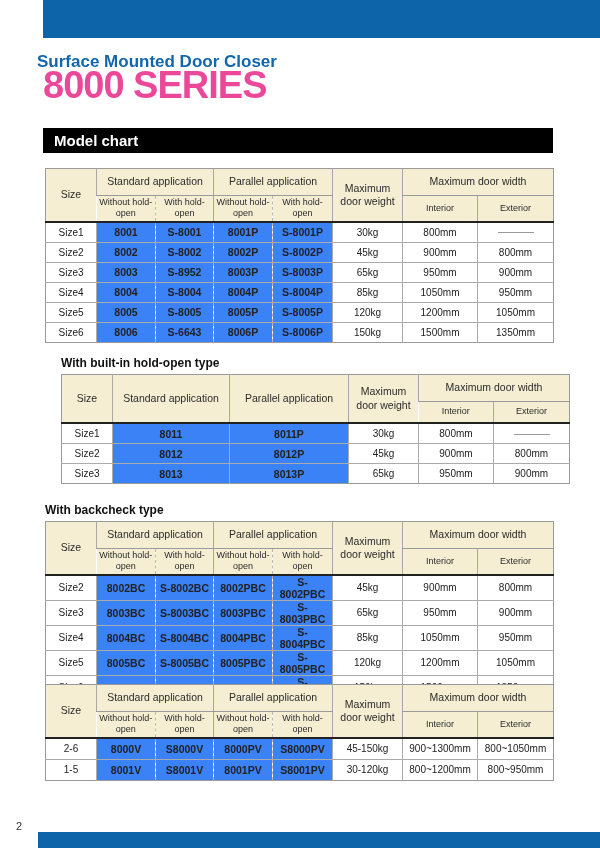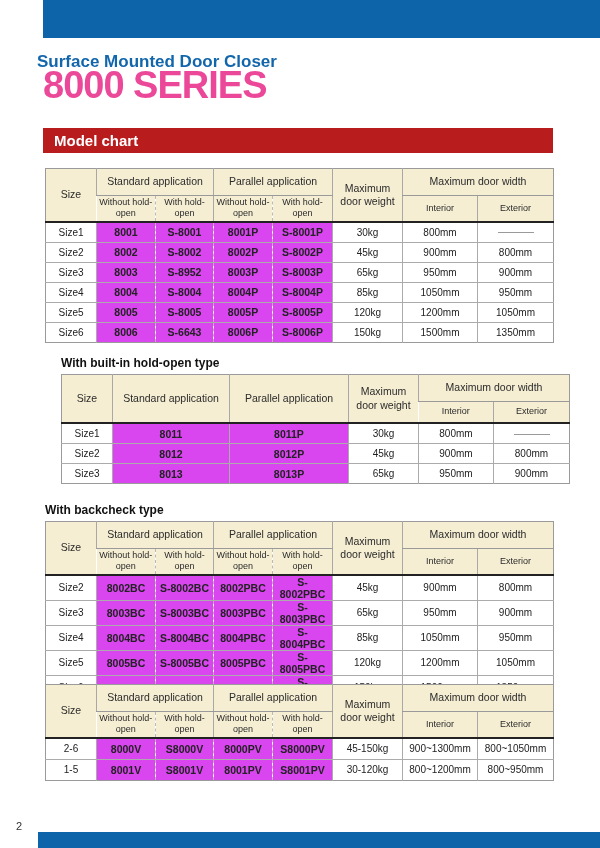--- a/index.html
+++ b/index.html
@@ -7,21 +7,21 @@
     width:600px;height:848px;position:relative;overflow:hidden;
     font-family:"Liberation Sans","DejaVu Sans",sans-serif;
     -webkit-font-smoothing:antialiased;
   }
   .abs{position:absolute;}
   .top-bar{left:43px;top:0;width:557px;height:38px;background:#0d64a8;}
   .bottom-bar{left:38px;top:832px;width:562px;height:16px;background:#0d64a8;}
   .title-small{left:37px;top:52px;font-size:17px;font-weight:bold;color:#1266ab;letter-spacing:0;}
   .title-large{left:43px;top:64px;font-size:38px;font-weight:bold;color:#ec4899;letter-spacing:-1px;}
   .section-bar{
-    left:43px;top:128px;width:510px;height:25px;background:#b91c1c;
+    left:43px;top:128px;width:510px;height:25px;background:#000000;
     display:flex;align-items:center;padding-left:11px;box-sizing:border-box;
   }
   .section-bar span{color:#ffffff;font-size:15px;font-weight:bold;}
   .page-number{left:16px;top:820px;font-size:11px;color:#333;}
 
   .tb{position:absolute;left:45px;width:508px;}
   .tb1{top:168px;}
   .tb2{top:356px;padding-left:16px;}
   .tb3{top:503px;}
   .tb4{top:684px;}
@@ -35,21 +35,21 @@
     padding:1px 2px;line-height:1.25;
   }
   th.g{font-size:10.5px;height:24px;}
   th.s{font-size:9px;height:18px;}
   th.hb{border-bottom:2px solid #222222;}
   td{
     font-size:10px;color:#222;height:19px;padding:0 2px;background:#ffffff;
     border-left:1px solid #ababab;border-bottom:1px solid #ababab;
   }
   .tb3 td,.tb4 td{height:20px;}
-  td.model{background:#d946ef;font-weight:bold;font-size:10.5px;}
+  td.model{background:#3b82f6;font-weight:bold;font-size:10.5px;}
   th.dl{border-left:1px dashed #b9b9b9;}
   td.dl{border-left:1px dashed #c4aab6;text-align:center;}
   tr > :first-child{border-left:none;}
   tbody tr:last-child td{border-bottom:none;}
   .dash{display:inline-block;width:36px;height:1px;background:#9a9a9a;vertical-align:middle;}
 </style>
 </head>
 <body>
 
 <div class="abs top-bar"></div>

